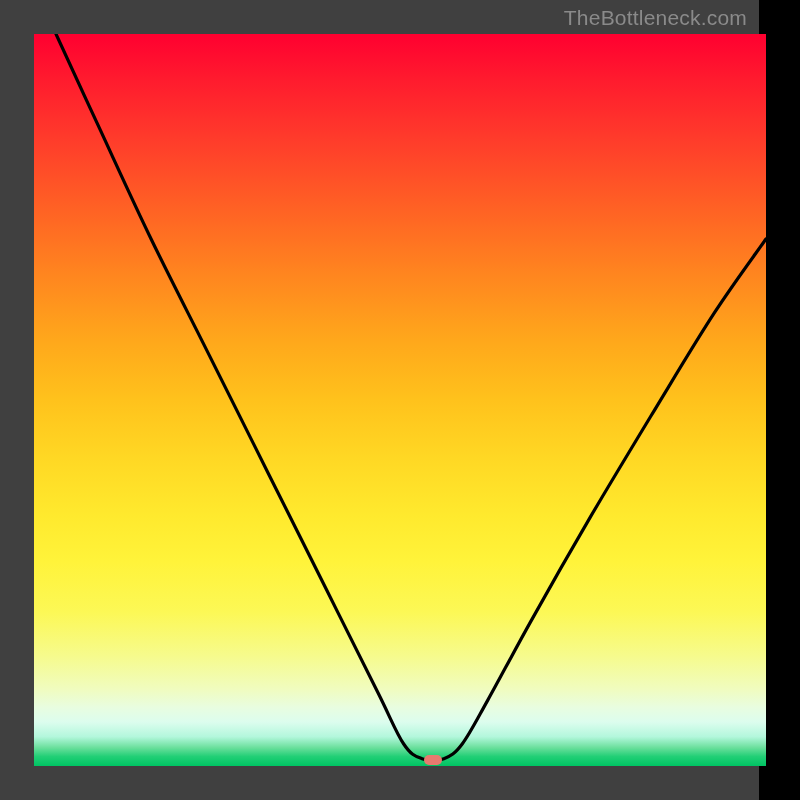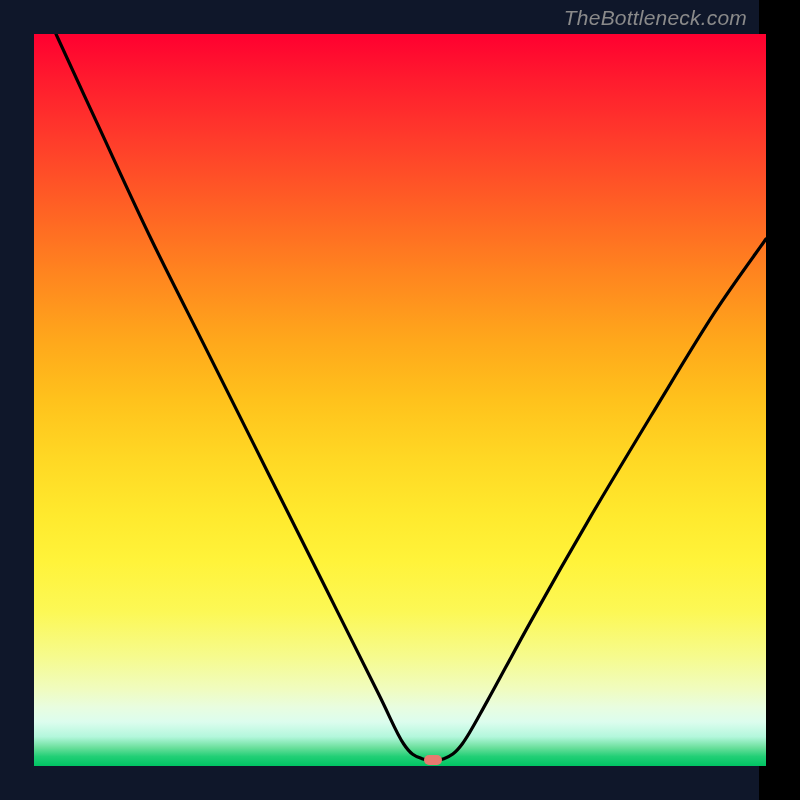--- a/index.html
+++ b/index.html
@@ -8,22 +8,21 @@
     width: 800px;
     height: 800px;
     background: #000;
     font-family: Arial, Helvetica, sans-serif;
     overflow: hidden;
   }
   .frame {
     position: relative;
     width: 759px;
     height: 800px;
-    background: #0f172a;
-    font-style: italic;
+    background: #404040;
   }
   .plot {
     position: absolute;
     left: 34px;
     top: 34px;
     width: 732px;
     height: 732px;
     overflow: hidden;
   }
   .gradient {

